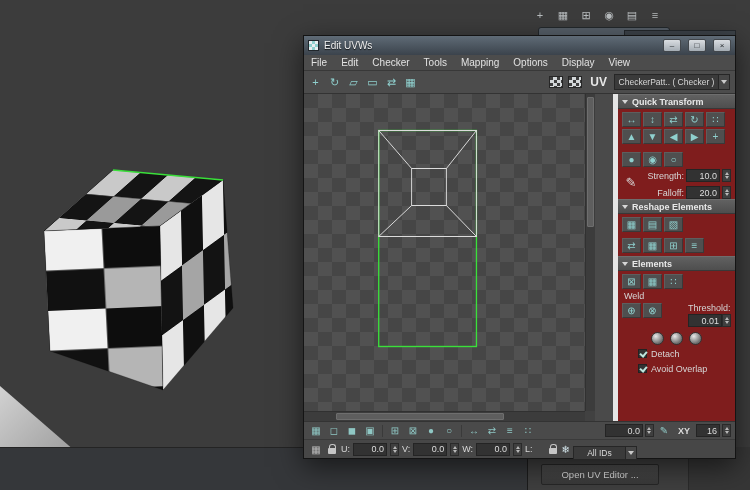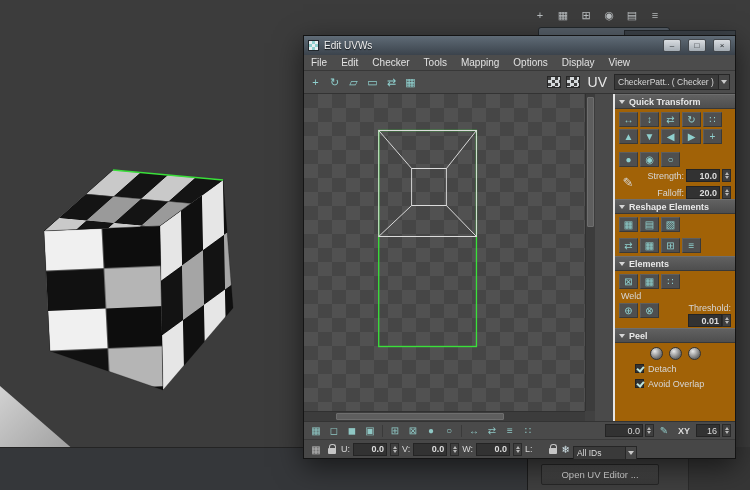--- a/index.html
+++ b/index.html
@@ -34,68 +34,68 @@
   .title-text { font-size:10px; color:#f2f2f2; text-shadow:0 1px 1px rgba(0,0,0,.8); flex:1; }
   .win-btn { width:18px; height:13px; background:linear-gradient(#d9dde1,#a4acb4); border:1px solid #42474c; border-radius:2px;
     color:#23282c; font-size:8px; line-height:11px; text-align:center; margin-left:2px; }
   .menubar { height:16px; background:#4c4c4c; border-bottom:1px solid #383838; display:flex; align-items:center; flex:0 0 auto; }
   .menu-item { font-size:10px; color:#e2e2e2; padding:0 7px; }
   .wtoolbar { height:23px; background:#4c4c4c; border-bottom:1px solid #333; display:flex; align-items:center; padding:0 3px; gap:2px; flex:0 0 auto; }
   .ticon { width:17px; height:17px; color:#8fd0ce; font-size:11px; display:flex; align-items:center; justify-content:center;
     border:1px solid transparent; }
   .checker-btn { width:14px; height:12px; border:1px solid #262626; margin-left:3px;
     background:conic-gradient(#d4d8da 25%, #3e3e3e 0 50%, #d4d8da 0 75%, #3e3e3e 0); background-size:7px 6px; }
-  .uv-label { font-size:14px; font-weight:normal; color:#e8e8e8; margin:0 5px 0 6px; }
+  .uv-label { font-size:12px; font-weight:bold; color:#e8e8e8; margin:0 5px 0 6px; }
   .dropdown { height:16px; background:#3a3a3a; border:1px solid #262626; color:#d8d8d8; font-size:8.5px;
     display:flex; align-items:center; }
-  .dd-text { padding:0 3px; flex:1; white-space:nowrap; overflow:hidden; }
+  .dd-text { padding:0 3px; flex:1; white-space:nowrap; overflow:hidden;text-align:center; }
   .dd-arrow { width:11px; align-self:stretch; background:#474747; border-left:1px solid #262626; display:flex; align-items:center; justify-content:center; }
   .tri-down { width:0; height:0; border-left:3px solid transparent; border-right:3px solid transparent; border-top:4px solid #c9c9c9; }
   .tex-dd { width:116px; margin-right:2px; }
 
   .wbody { flex:1 1 auto; display:flex; min-height:0; }
   .canvas-wrap { flex:1; position:relative; background:#454545; }
   .uv-canvas { position:absolute; left:0; top:0; right:10px; bottom:10px;
     background-color:#4a4a4a;
     background-image:conic-gradient(#515151 25%, #464646 0 50%, #515151 0 75%, #464646 0);
     background-size:28px 28px; }
   .uv-canvas svg { position:absolute; left:0; top:0; }
   .vscroll { position:absolute; right:0; top:0; bottom:10px; width:10px; background:#3c3c3c; border-left:1px solid #313131; }
   .vthumb { position:absolute; left:1px; right:1px; top:3px; height:130px; background:#5e5e5e; border:1px solid #6e6e6e; border-radius:1px; }
   .hscroll { position:absolute; left:0; right:10px; bottom:0; height:10px; background:#3c3c3c; border-top:1px solid #313131; }
   .hthumb { position:absolute; top:1px; bottom:1px; left:32px; width:168px; background:#5e5e5e; border:1px solid #6e6e6e; border-radius:1px; }
   .scroll-corner { position:absolute; right:0; bottom:0; width:10px; height:10px; background:#414141; }
 
   
-  .side-panel { width:122px; flex:0 0 auto; background:#a16207; border-left:2px solid #e5e5e5; font-size:9px; overflow:hidden;margin-left:18px; }
+  .side-panel { width:122px; flex:0 0 auto; background:#7f1d1d; border-left:5px solid #e5e5e5; font-size:9px; overflow:hidden;margin-left:18px; }
   .sect-h { height:15px; background:linear-gradient(#616161,#4e4e4e); border-top:1px solid #6e6e6e; border-bottom:1px solid #383838;
     color:#e8e8e8; font-size:9px; font-weight:bold; display:flex; align-items:center; gap:4px; padding:0 4px; }
   .sect-arrow { width:0; height:0; border-left:3px solid transparent; border-right:3px solid transparent; border-top:4px solid #d6d6d6; }
   .sect-c { padding:3px 4px; display:flex; flex-wrap:wrap; gap:2px; align-content:flex-start; }
   .picon { width:19px; height:15px; color:#8fd0ce; font-size:10px; display:flex; align-items:center; justify-content:center;
     background:#4f4f4f; border:1px solid; border-color:#5e5e5e #393939 #393939 #5e5e5e; }
   .prow { display:flex; align-items:center; justify-content:flex-end; gap:2px; width:100%; }
   .plabel { color:#d6d6d6; }
   .field { background:#323232; border:1px solid #242424; color:#dedede; font-size:9px; height:13px;
     display:flex; align-items:center; justify-content:flex-end; padding:0 2px; }
-  .f-sm { width:34px;font-weight:bold; }
+  .f-sm { width:34px; }
   .spin { width:9px; height:13px; background:#3f3f3f; border:1px solid #2a2a2a; display:flex; flex-direction:column;
     align-items:center; justify-content:center; gap:1px; }
   .spin i { display:block; width:0; height:0; border-left:2.5px solid transparent; border-right:2.5px solid transparent; }
   .spin i.up { border-bottom:3px solid #b9b9b9; }
   .spin i.dn { border-top:3px solid #b9b9b9; }
   .pencil { width:18px; height:26px; color:#d8d8d8; font-size:13px; display:flex; align-items:center; justify-content:center; }
   .sphere { width:13px; height:13px; border-radius:50%; background:radial-gradient(circle at 35% 30%, #e8e8e8, #6c6c6c 70%); border:1px solid #333; margin:0 3px; }
   .cbrow { display:flex; align-items:flex-start; gap:4px; width:100%; padding-left:16px; height:13px; }
   .cb { width:9px; height:9px; background:#333; border:1px solid #222; position:relative; }
   .cb.checked::after { content:""; position:absolute; left:2px; top:0px; width:3px; height:5px;
     border:solid #bfe6de; border-width:0 2px 2px 0; transform:rotate(40deg); }
   .cblabel { color:#d6d6d6; }
   .weld-label { color:#d6d6d6; width:100%; padding-left:2px; }
-  .thr-block { display:flex; flex-direction:column; align-items:flex-end; gap:1px; margin-left:auto; }
+  .thr-block { display:flex; flex-direction:column; align-items:flex-start; gap:1px; margin-left:auto; }
 
   
   .bicons { height:18px; background:#4a4a4a; border-top:1px solid #333; display:flex; align-items:center; padding:0 4px; gap:2px; flex:0 0 auto; }
   .bicon { width:16px; height:15px; color:#8fc7c4; font-size:10px; display:flex; align-items:center; justify-content:center; }
   .vsep { width:1px; height:12px; background:#3a3a3a; margin:0 2px; }
   .axis-label { font-size:9px; font-weight:bold; color:#dcdcdc; margin:0 4px; }
   .statusbar { height:19px; background:#474747; border-top:1px solid #3a3a3a; display:flex; align-items:center; padding:0 5px; gap:3px; flex:0 0 auto; }
   .slabel { font-size:9px; color:#d8d8d8; }
   .lock { width:8px; height:6px; background:#c6c6c6; border-radius:1px; position:relative; margin:4px 2px 0 2px; }
   .lock::before { content:""; position:absolute; left:1px; top:-4px; width:5px; height:4px;
@@ -306,24 +306,20 @@
                   <span>0.01</span>
                 </span>
               <span class="spin">
                   <i class="up"></i>
                   <i class="dn"></i>
                 </span>
             </div>
           </div>
         </div>
 
-        <div class="sect-h">
-          <i class="sect-arrow"></i>
-          <span>Peel</span>
-        </div>
         <div class="sect-c" style="height:48px">
           <div style="display:flex; width:100%; justify-content:center; margin:1px 0 2px;">
             <span class="sphere"></span>
             <span class="sphere"></span>
             <span class="sphere"></span>
           </div>
           <div class="cbrow">
             <span class="cb checked"></span>
             <span class="cblabel">Detach</span>
           </div>

